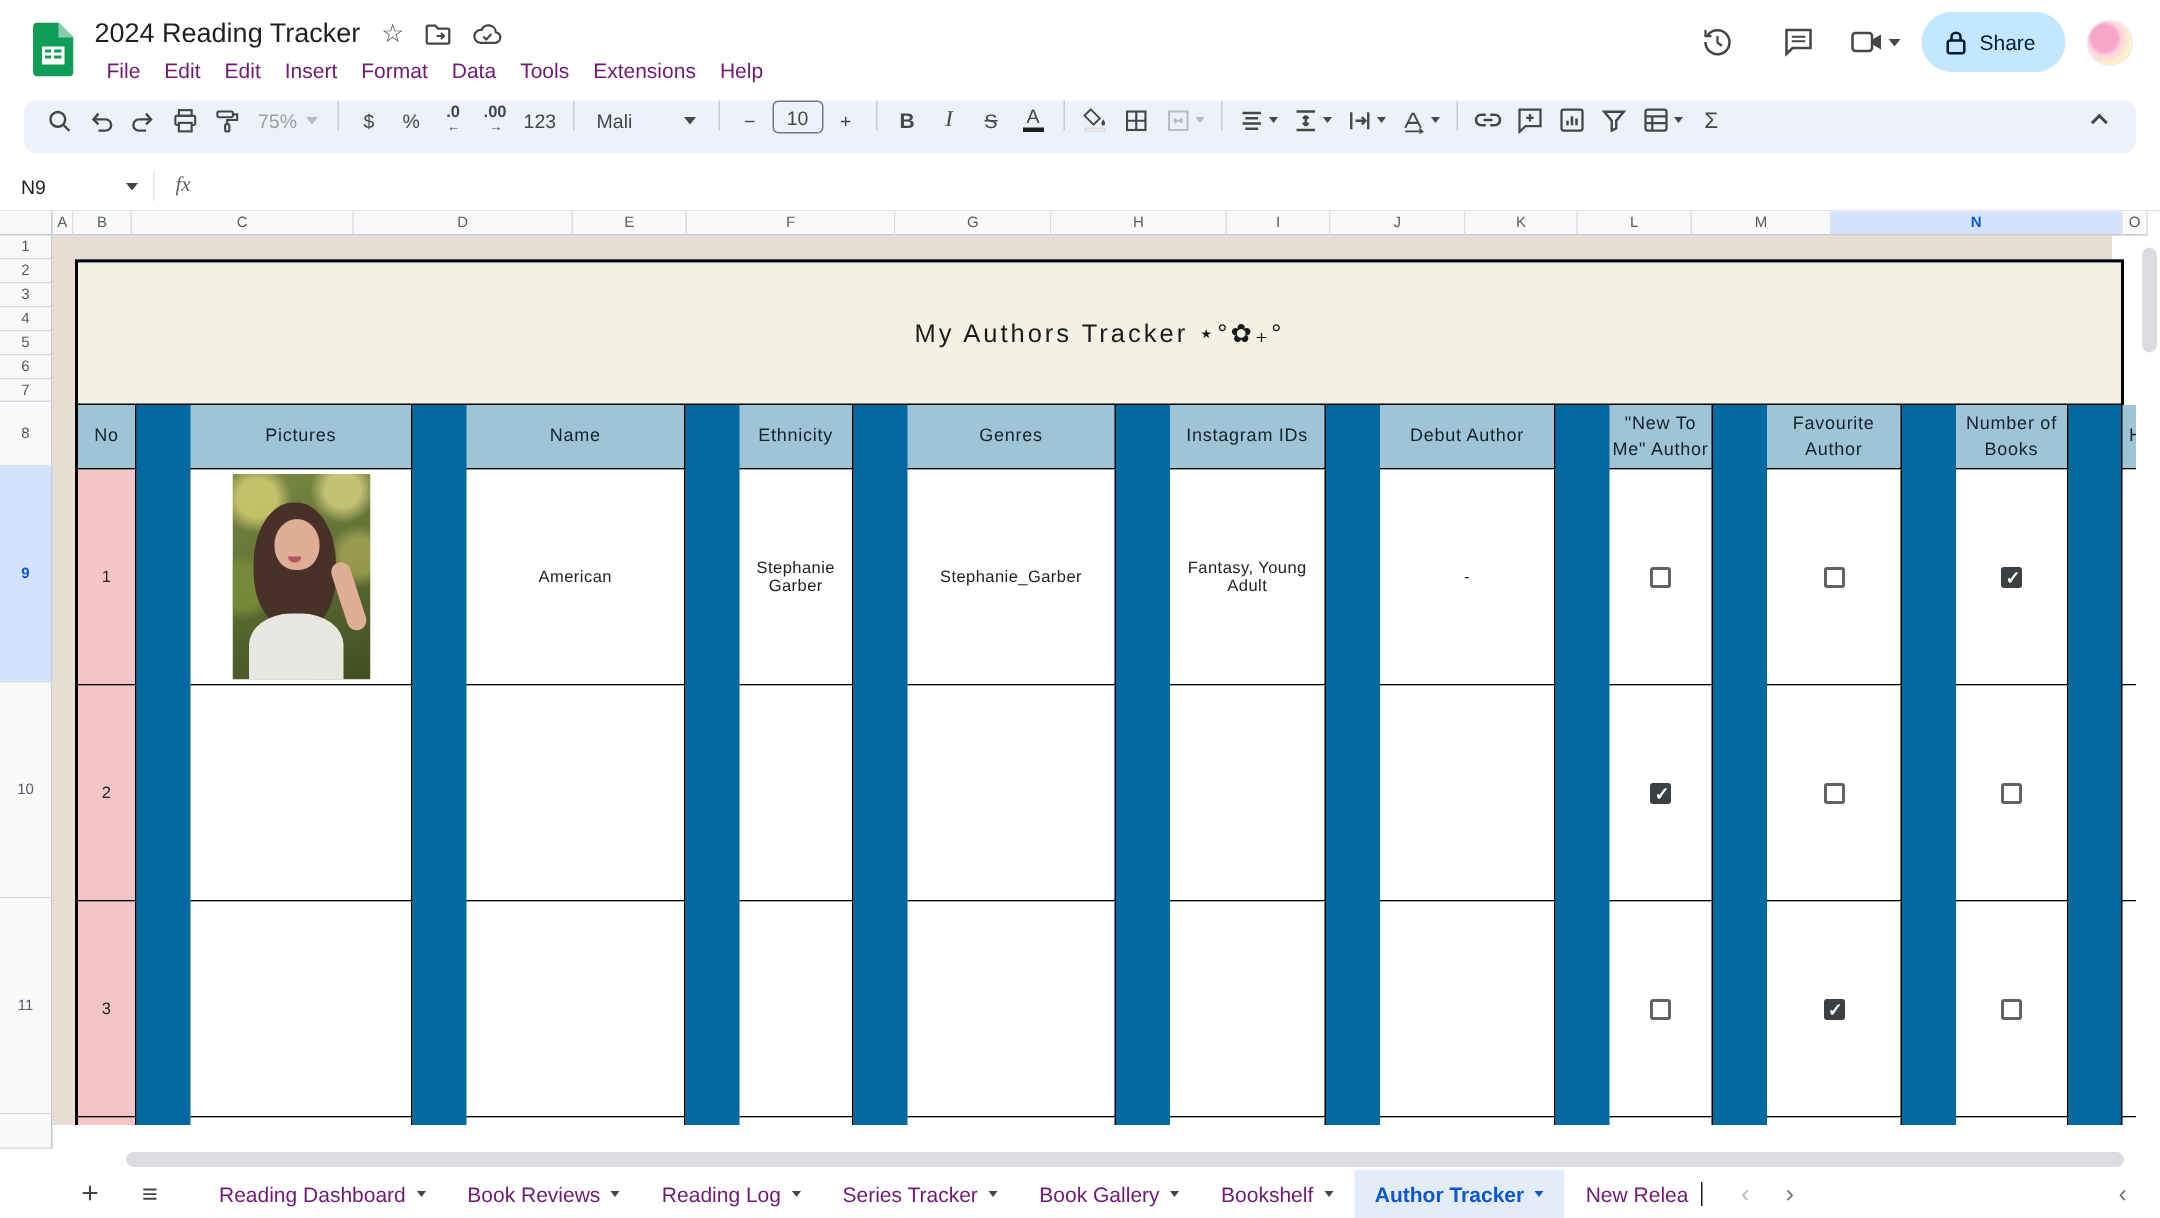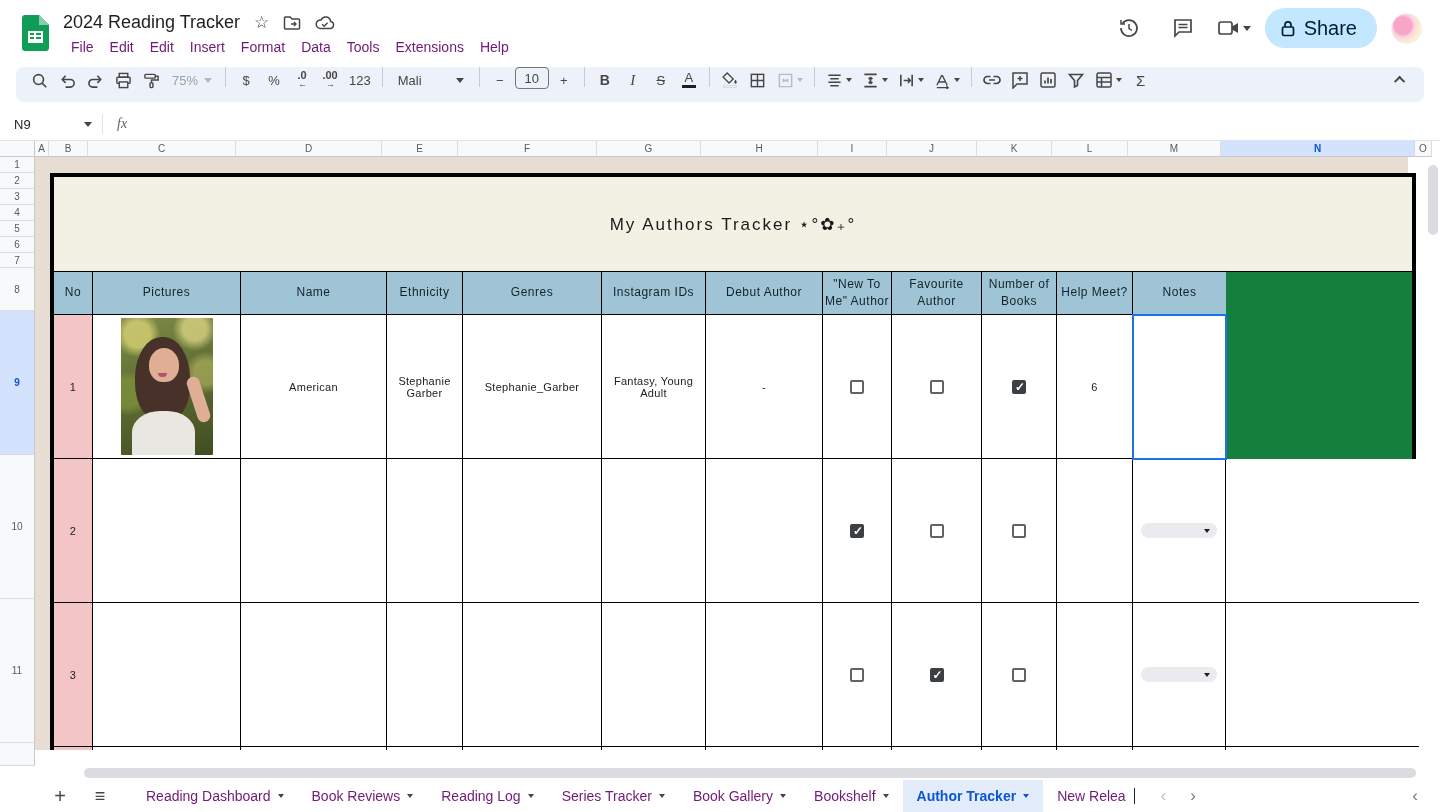--- a/index.html
+++ b/index.html
@@ -12,21 +12,21 @@
   .logo { width:27px; height:36px; margin:4px 0 0 22px; flex:0 0 auto; }
   .title-block { margin-left:14px; padding-top:4px; }
   .title-row { display:flex; align-items:center; gap:14px; height:26px; }
   .doc-title { font-size:18px; color:#1f1f1f; }
   .title-row svg { display:block; }
   .menu-row { display:flex; margin-top:1px; }
   .menu-item { font-size:14px; color:#701a75; padding:2px 8px; border-radius:4px; cursor:pointer; }
   .topbar-right { position:absolute; right:18px; top:8px; display:flex; align-items:center; gap:14px; }
   .tb-icon { width:40px; height:40px; display:flex; align-items:center; justify-content:center; border-radius:50%; }
   .meet-group { display:flex; align-items:center; gap:2px; }
-  .share-btn { height:40px; background:#c2e7ff; border-radius:20px; display:flex; align-items:center; gap:9px; padding:0 20px 0 16px; color:#001d35; font-size:20px; font-weight:500; }
+  .share-btn { height:40px; background:#c2e7ff; border-radius:20px; display:flex; align-items:center; gap:9px; padding:0 20px 0 16px; color:#001d35; font-size:14px; font-weight:500; }
   .avatar { width:31px; height:31px; border-radius:50%; background:radial-gradient(circle at 38% 40%, #f7a6c8 0 35%, #fbd3e2 45%, #fdf2c8 70%, #fde9ef 100%); border:1px solid #eee; }
 
   .caret { width:0; height:0; border-left:4px solid transparent; border-right:4px solid transparent; border-top:5px solid #444746; }
   .caret.small { border-left-width:3px; border-right-width:3px; border-top-width:4px; }
   .caret.gray { border-top-color:#b5b9be; }
   .caret.blue { border-top-color:#0b57d0; }
 
   
   .toolbar { position:absolute; top:67px; left:16px; right:16px; height:35px; background:#edf2fa; border-radius:8px; display:flex; padding:0 10px; gap:2px; }
   .t-btn { height:26px; min-width:26px; padding:0 4px; display:flex; align-items:center; justify-content:center; gap:3px; border-radius:4px; color:#444746; font-size:13px; }
@@ -59,24 +59,24 @@
   .col-headers { position:absolute; top:0; left:35px; height:16px; display:flex; z-index:4; }
   .col-h { height:16px; background:#f8f9fa; border-right:1px solid #d9dce0; border-bottom:1px solid #c6c9cc; font-size:10px; color:#575b5f; display:flex; align-items:center; justify-content:center; }
   .col-h.sel { background:#d3e3fd; color:#0b57d0; font-weight:700; }
   .row-headers { position:absolute; top:16px; left:0; width:35px; z-index:4; }
   .row-h { width:35px; background:#f8f9fa; border-right:1px solid #c6c9cc; border-bottom:1px solid #d9dce0; font-size:10px; color:#575b5f; display:flex; align-items:center; justify-content:center; }
   .row-h.sel { background:#d3e3fd; color:#0b57d0; font-weight:700; }
 
   .canvas { position:absolute; top:16px; left:35px; width:1389px; height:593px; background:#e8ddd3; overflow:hidden; }
   .canvas .white-right { position:absolute; top:0; right:0; width:16px; height:100%; background:#fff; }
 
-  .table { position:absolute; left:15px; top:16px; width:1366px; border:4px solid #000000; background:#15803d; }
+  .table { position:absolute; left:15px; top:16px; width:1366px; border:2px solid #000000; background:#0369a1; }
   .banner { height:95px; background:#f3f1e4; border-bottom:1px solid #000; display:flex; align-items:center; justify-content:center; }
   .banner-title { font-size:17px; letter-spacing:2px; color:#1a1a1a; font-weight:500; }
-  .trow { display:grid; grid-template-columns:39px 148px 146px 76px 139px 104px 117px 69px 90px 75px 76px 93px 193px; }
+  .trow { display:grid; grid-template-columns:39px 148px 146px 76px 139px 104px 117px 69px 90px 75px 76px 93px 193px;gap:36px; }
   .trow > div { border-right:1px solid #000; border-bottom:1px solid #000; display:flex; align-items:center; justify-content:center; text-align:center; overflow:hidden; position:relative; }
   .trow > div:last-child { border-right:none; }
   .thead > div { height:43px; background:#9ec4d6; font-size:12px; letter-spacing:.5px; color:#14222a; line-height:1.45; padding:0 2px; }
   .tdata > div { height:144px; font-size:11px; letter-spacing:.3px; color:#222; background:#fff; }
   .tdata .no-cell { background:#f3c5c6; }
   .tdata.partial > div { height:23px; border-bottom:none; }
   .cell-selected { outline:2px solid #1a73e8; outline-offset:-1px; z-index:3; }
 
   
   .cbx { width:14px; height:14px; border:2px solid #5f6368; border-radius:2px; background:#fff; position:relative; }

